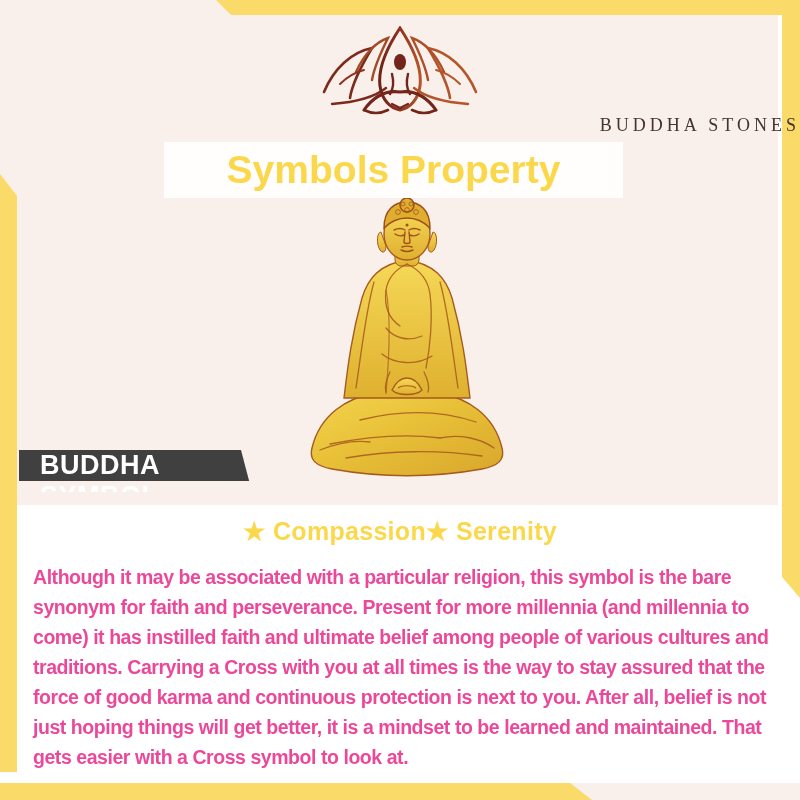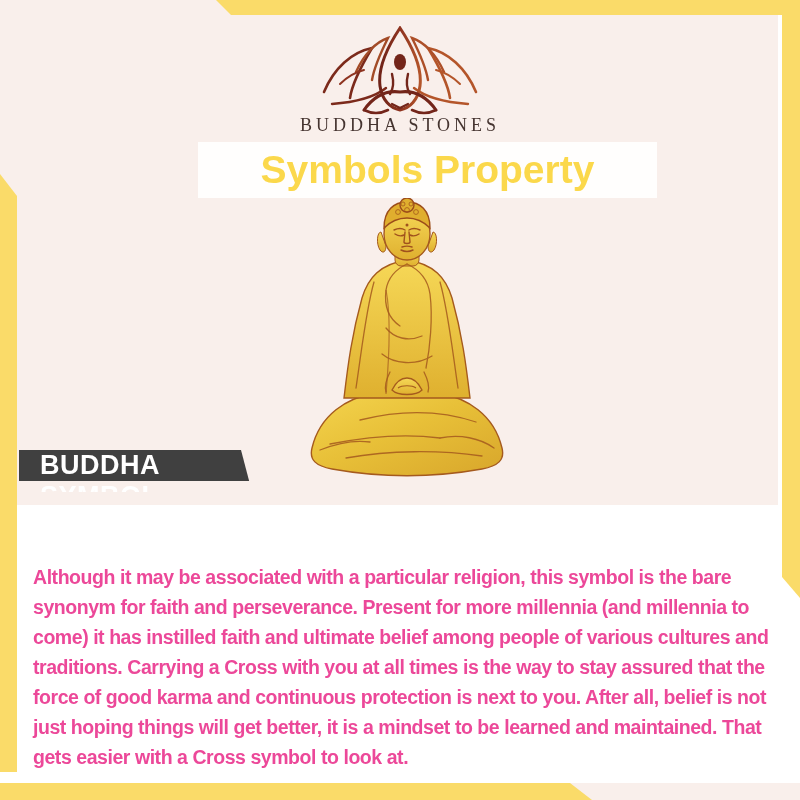--- a/index.html
+++ b/index.html
@@ -16,26 +16,26 @@
   .strip-right{position:absolute;left:782px;top:0;width:18px;height:598px;background:#fadb69;
                clip-path:polygon(0 0,18px 0,18px 598px,0 577px);}
   .strip-left{position:absolute;left:0;top:174px;width:17px;height:598px;background:#fadb69;
               clip-path:polygon(0 0,17px 22px,17px 598px,0 598px);}
   .band-bottom-cream{position:absolute;left:0;top:783px;width:800px;height:17px;background:#f9efeb;}
   .band-bottom-yellow{position:absolute;left:0;top:783px;width:592px;height:17px;background:#fadb69;
                       clip-path:polygon(0 0,570px 0,592px 17px,0 17px);}
 
   
   .logo-wrap{position:absolute;left:318px;top:26px;width:164px;height:92px;}
-  .brand-name{position:absolute;left:0;top:115px;width:800px;text-align:center;
+  .brand-name{position:absolute;left:0;top:115px;width:800px;text-align:right;
               font-family:"Liberation Serif",serif;font-size:18px;letter-spacing:4px;
               color:#453430;font-weight:500;}
 
   
-  .title-band{position:absolute;left:164px;top:142px;width:459px;height:56px;background:#fffefd;margin-left:34px;}
+  .title-band{position:absolute;left:164px;top:142px;width:459px;height:56px;background:#fffefd;}
   .page-title{width:100%;height:100%;display:flex;align-items:center;justify-content:center;
               font-size:39px;font-weight:700;color:#fbd84b;letter-spacing:0px;}
 
   
   .statue-wrap{position:absolute;left:290px;top:198px;width:234px;height:284px;}
 
   
   .badge{position:absolute;left:19px;top:450px;width:233px;height:31px;background:#404040;
          clip-path:polygon(0 0,222px 0,233px 42px,0 42px);
          display:flex;align-items:flex-start;}
@@ -166,16 +166,17 @@
       <path d="M108,190 C112,187 122,187 126,190" fill="none" stroke="#a55a1e" stroke-width="1.1"></path>
 
       <path d="M96,92 C100,112 100,150 96,196" fill="none" stroke="#a55a1e" stroke-width="1.2" opacity="0.7"></path>
     </svg>
   </div>
 
   <div class="badge">
     <span class="badge-label">BUDDHA SYMBOL</span>
   </div>
 
+  <div class="traits-line">★ Compassion★ Serenity</div>
 
   <div class="body-paragraph">Although it may be associated with a particular religion, this symbol is the bare synonym for faith and perseverance. Present for more millennia (and millennia to come) it has instilled faith and ultimate belief among people of various cultures and traditions. Carrying a Cross with you at all times is the way to stay assured that the force of good karma and continuous protection is next to you. After all, belief is not just hoping things will get better, it is a mindset to be learned and maintained. That gets easier with a Cross symbol to look at.</div>
 
 </div>
 
 </body></html>

